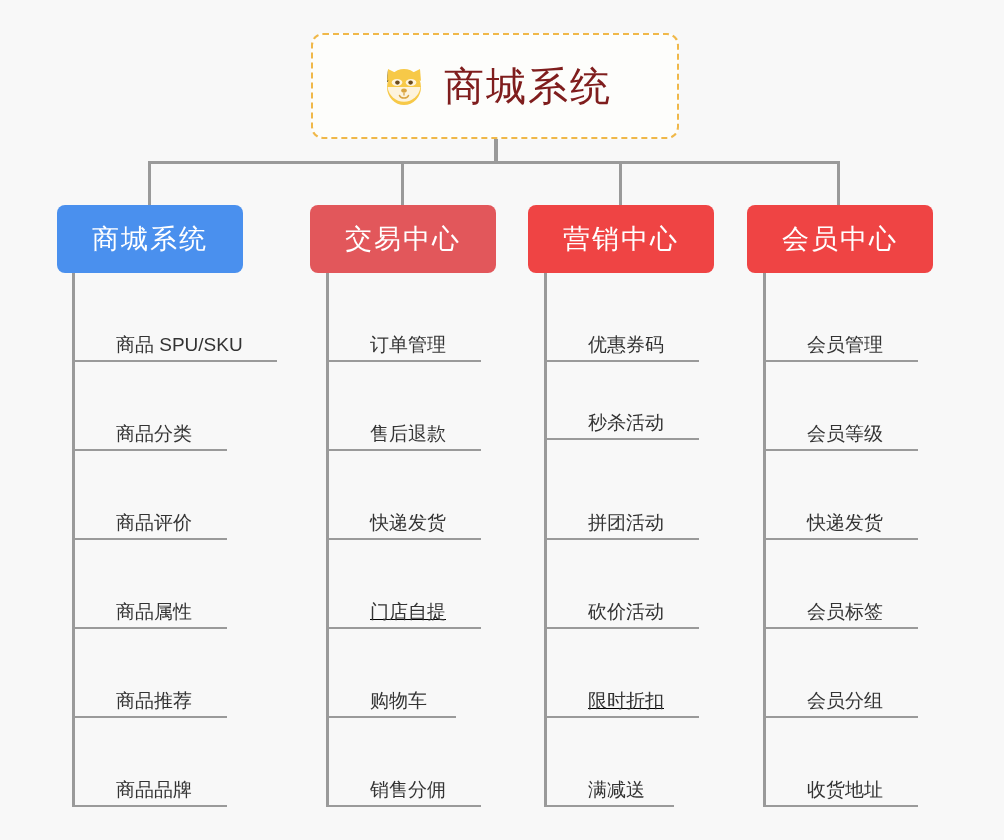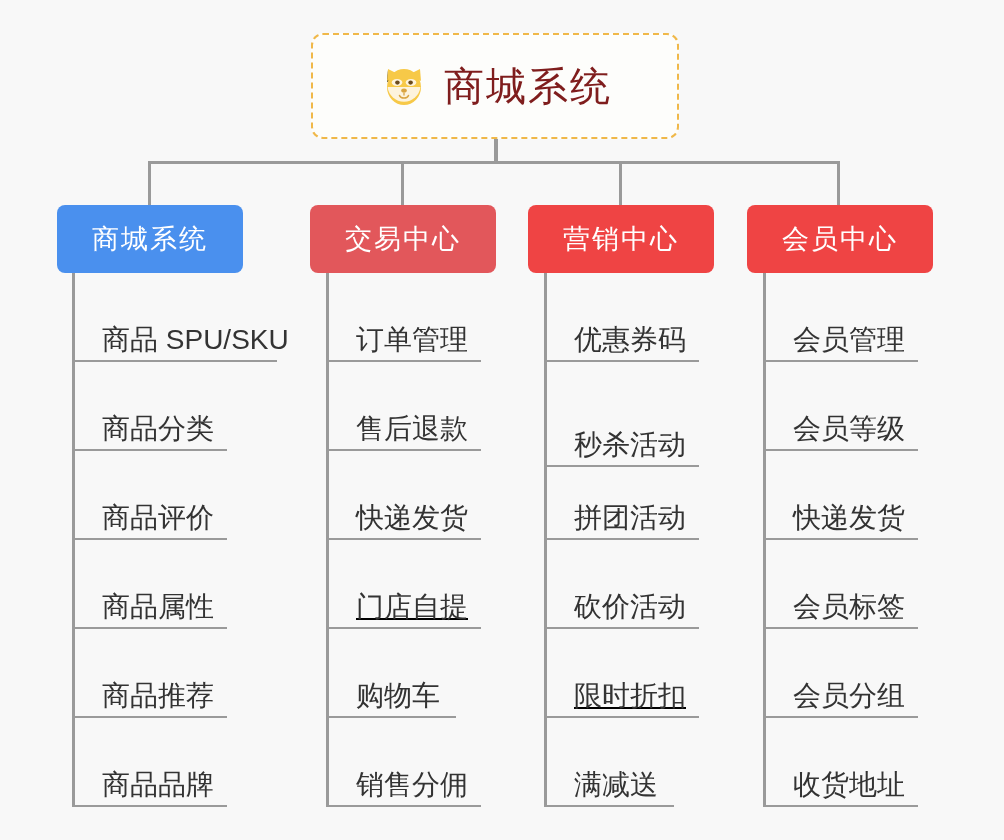--- a/index.html
+++ b/index.html
@@ -95,24 +95,24 @@
   }
   .leaf-rule {
     position: absolute;
     left: 0;
     bottom: 0;
     height: 2px;
     background: #9a9a9a;
   }
   .leaf-label {
     position: relative;
-    font-size: 28px;
+    font-size: 19px;
     color: #333333;
     white-space: nowrap;
-    padding: 0 8px 8px 30px;
+    padding: 0 8px 8px 44px;
     line-height: 1;
   }
 </style>
 </head>
 <body>
 
 <div id="mindmap">
 
   <div class="root-node">
     <span class="root-emoji">
@@ -215,21 +215,21 @@
       <span class="leaf-label">销售分佣</span>
     </div>
   </div>
 
   <div class="leaf-col" style="left:544px;">
     <div class="leaf-spine" style="height:534px;"></div>
     <div class="leaf-item" style="top:0px;">
       <span class="leaf-rule" style="width:155px;"></span>
       <span class="leaf-label">优惠券码</span>
     </div>
-    <div class="leaf-item" style="top:105px;">
+    <div class="leaf-item" style="top:78px;">
       <span class="leaf-rule" style="width:155px;"></span>
       <span class="leaf-label">秒杀活动</span>
     </div>
     <div class="leaf-item" style="top:178px;">
       <span class="leaf-rule" style="width:155px;"></span>
       <span class="leaf-label">拼团活动</span>
     </div>
     <div class="leaf-item" style="top:267px;">
       <span class="leaf-rule" style="width:155px;"></span>
       <span class="leaf-label">砍价活动</span>

